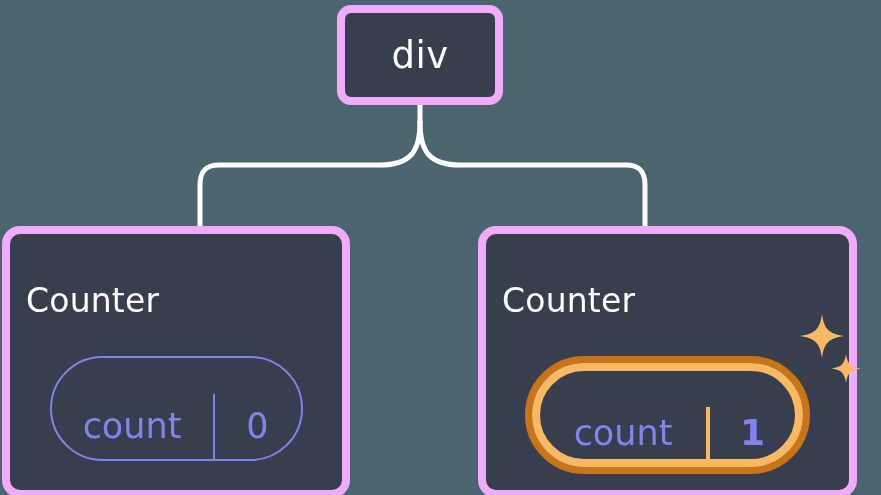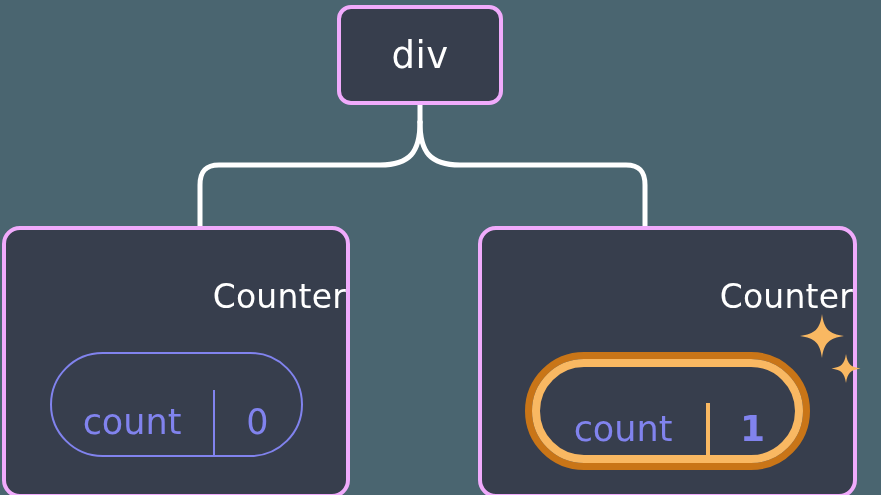--- a/index.html
+++ b/index.html
@@ -29,21 +29,21 @@
     top: 0;
     width: 881px;
     height: 495px;
     pointer-events: none;
   }
 
   
   .node {
     position: absolute;
     background: #373e4d;
-    border: 4px solid #f0abfc;
+    border: 8px solid #f0abfc;
     border-radius: 16px;
     box-sizing: border-box;
   }
   .node.root {
     left: 337px;
     top: 5px;
     width: 166px;
     height: 100px;
     border-radius: 14px;
     display: flex;
@@ -63,25 +63,26 @@
     font-size: 37px;
     letter-spacing: 0.5px;
     line-height: 1;
   }
 
   .node-title {
     position: absolute;
     left: 0;
     right: 0;
     top: 50px;
-    text-align: right;
+    text-align: left;
     color: #ffffff;
     font-size: 33px;
     line-height: 1;
     letter-spacing: 0.2px;
+    padding-left: 16px;
   }
 
   
   .pill-wrap {
     position: absolute;
     left: 0;
     right: 0;
     top: 122px;
     display: flex;
     justify-content: center;

